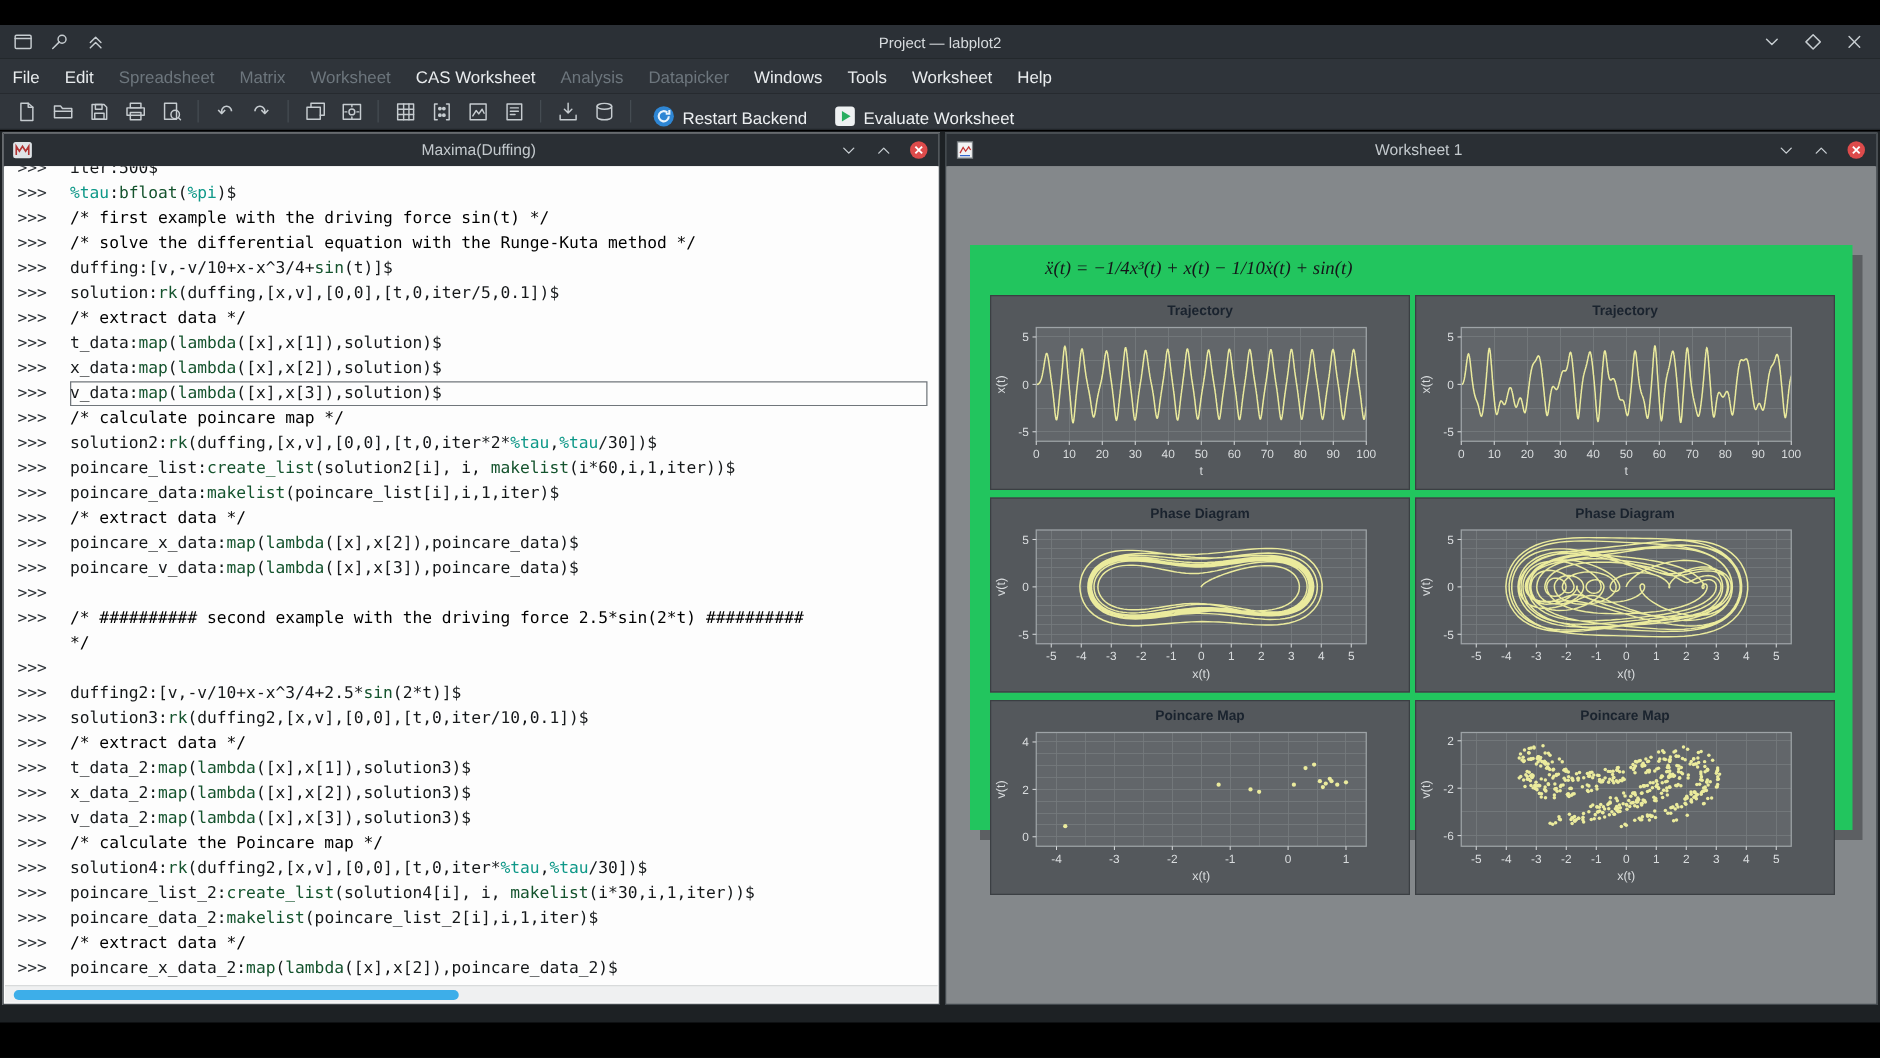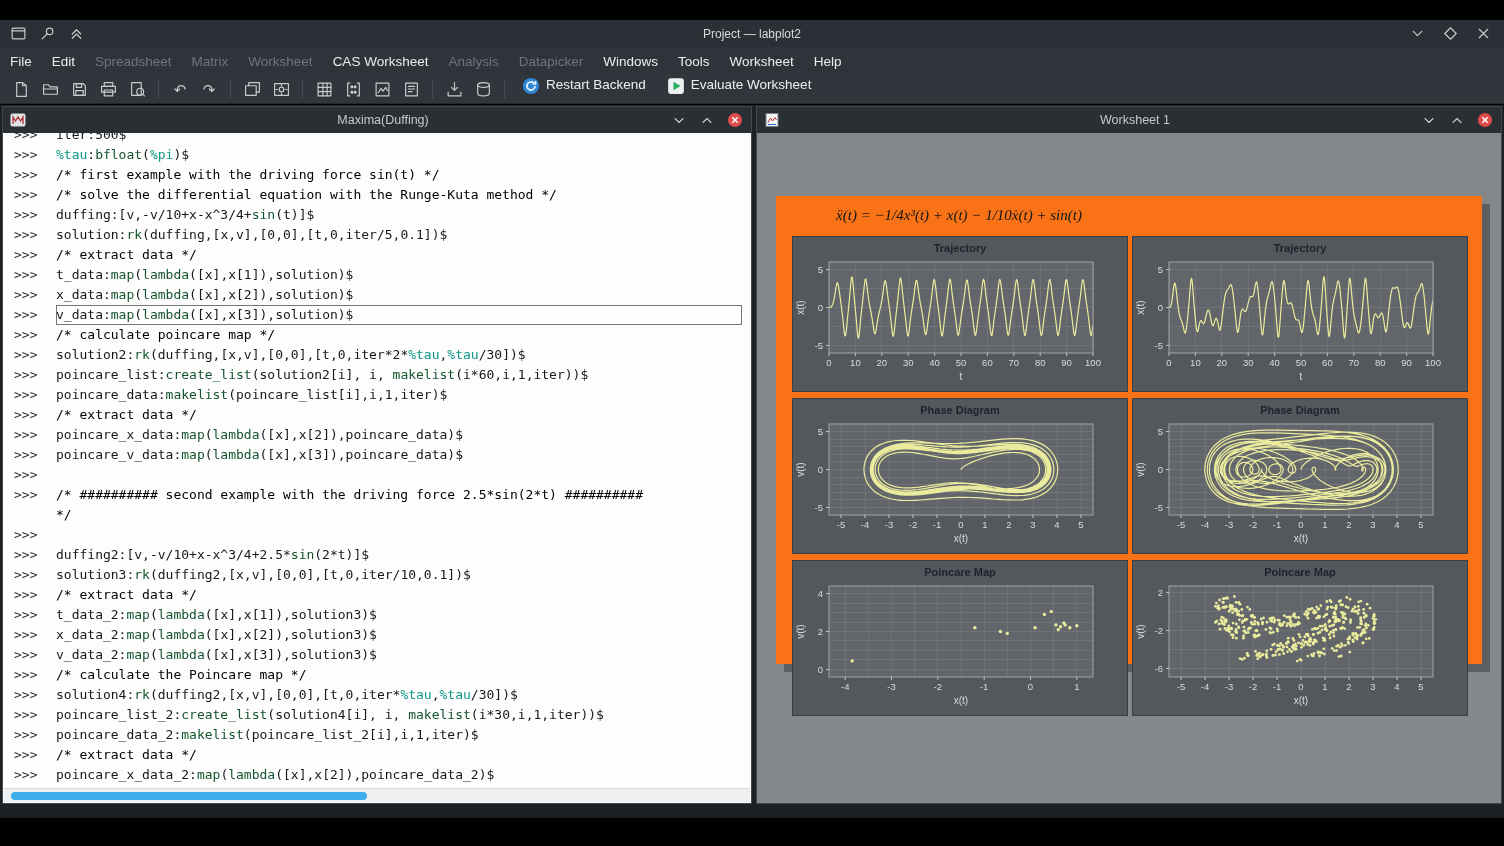--- a/index.html
+++ b/index.html
@@ -16,21 +16,21 @@
 
   .menubar{position:absolute;left:0;top:47px;width:100%;height:28px;background:#2f343a;
            display:flex;align-items:center;padding-left:0;box-sizing:border-box;}
   .menu-item{padding:0 10px;font-size:13.5px;color:#e9ecee;cursor:default;}
   .menu-item.disabled{color:#6d767d;}
 
   .toolbar{position:absolute;left:0;top:75px;width:100%;height:29px;background:#31363c;
            border-bottom:1px solid #22262a;display:flex;align-items:center;padding-left:8px;
            box-sizing:border-box;gap:3px;}
   .tbtn{width:26px;height:25px;display:flex;align-items:center;justify-content:center;border-radius:3px;}
-  .tbtn-text{display:flex;align-items:flex-start;gap:6px;height:25px;padding:0 9px;color:#edf0f2;
+  .tbtn-text{display:flex;align-items:flex-end;gap:6px;height:25px;padding:0 9px;color:#edf0f2;
              font-size:13.5px;border-radius:3px;}
   .tsep{width:1px;height:18px;background:#454c52;margin:0 5px;}
   .tglyph{font-size:15px;color:#c6ccd0;line-height:1;}
 
   
   .mdi{position:absolute;left:0;top:105px;width:1504px;height:713px;background:#1d2124;}
   .win{position:absolute;top:1px;height:698px;border:1px solid #42484d;box-sizing:border-box;}
   .win-left{left:2px;width:750px;background:#fdfdfd;}
   .win-right{left:756px;width:746px;background:#84888b;}
   .win-title{position:relative;height:26px;background:#2a2f34;display:flex;align-items:center;}
@@ -50,21 +50,21 @@
   .code-line.boxed .codetxt{box-shadow:inset 0 0 0 1px #70767b;margin-right:8px;}
   .cm{color:#000000;}
   .fn{color:#14532d;}
   .ct{color:#0e9888;}
   .hscroll{position:absolute;left:1px;right:1px;bottom:1px;height:13px;background:#eff0f1;
            border-top:1px solid #d8dadb;}
   .hthumb{position:absolute;left:7px;top:2.5px;width:356px;height:8px;border-radius:4px;background:#3daee9;}
 
   
   .ws-content{position:absolute;left:1px;right:1px;top:26px;bottom:1px;background:#84888b;overflow:hidden;}
-  .page{position:absolute;left:18px;top:63px;width:706px;height:468px;background:#f97316;
+  .page{position:absolute;left:18px;top:63px;width:706px;height:468px;background:#22c55e;
         box-shadow:8px 8px 0 rgba(28,30,32,0.38);}
   .formula{position:absolute;top:11px;width:334px;text-align:center;
            font-family:"Liberation Serif",serif;font-style:italic;font-size:15px;color:#141619;}
   .formula.f1{left:16px;}
   .formula.f2{left:356px;}
   .plot-grid{position:absolute;left:16px;top:40px;display:grid;
              grid-template-columns:334px 334px;grid-auto-rows:154px;gap:8px 6px;}
   .panel{position:relative;width:334px;height:154px;background:#54585c;border:1px solid #3b3f43;
          box-sizing:content-box;}
   .panel svg{position:absolute;left:0;top:0;}

